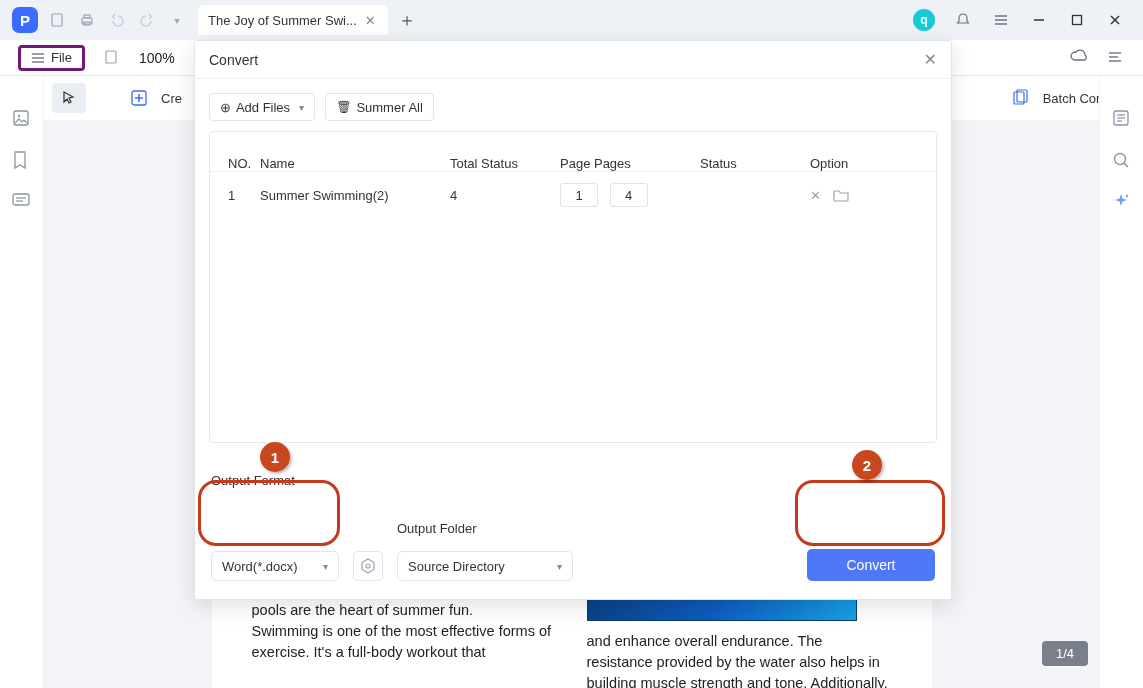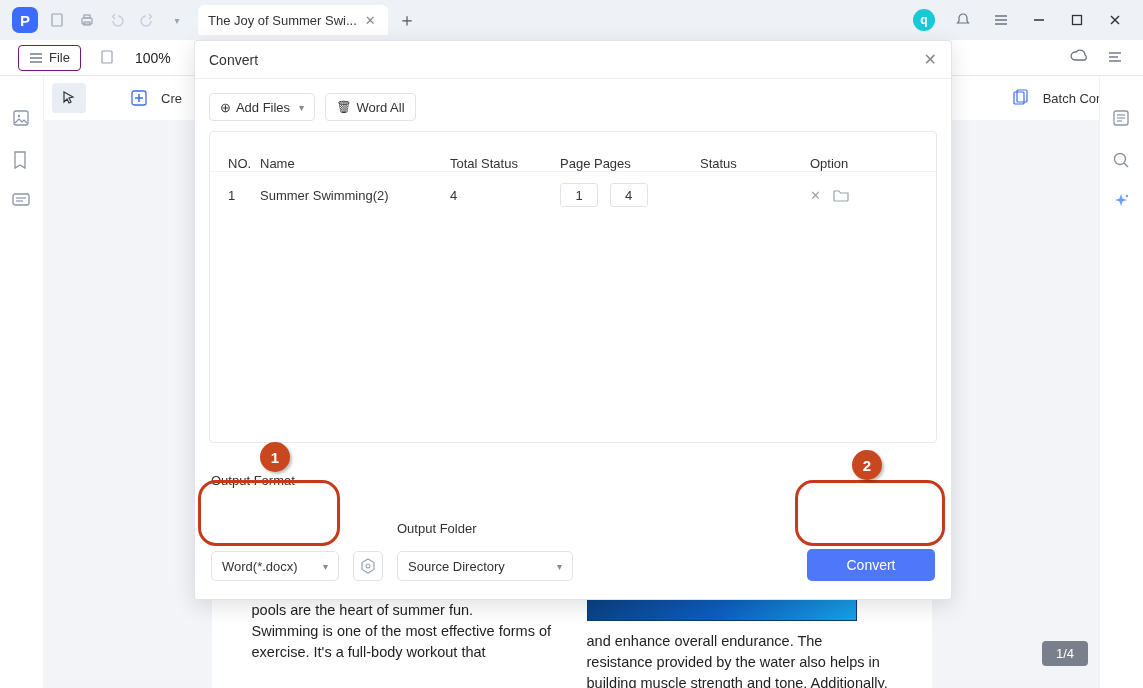--- a/index.html
+++ b/index.html
@@ -13,21 +13,21 @@
 .titlebar .tab { margin-left: 10px; background: #fff; height: 30px; border-radius: 6px 6px 0 0; display:flex; align-items:center; padding: 0 10px; gap:8px; font-size: 13px; color:#333; min-width:190px; }
 .titlebar .tab-close { color:#888; font-size:13px; cursor:pointer; }
 .titlebar .tab-plus { margin-left: 10px; color:#555; font-size: 18px; }
 .titlebar .spacer { flex:1; }
 .titlebar .right-icons { display:flex; align-items:center; gap:18px; padding-right: 18px; }
 .titlebar .right-icons .ri { width:20px; height:20px; display:flex;align-items:center;justify-content:center;color:#555; }
 .avatar-q { width:22px;height:22px;border-radius:50%;background:#18c9d6;color:#fff;display:flex;align-items:center;justify-content:center;font-size:12px;font-weight:bold; }
 
 
 .secbar { height: 36px; border-bottom:1px solid #e4e7ec; display:flex; align-items:center; padding: 0 18px 0 18px; gap:18px; }
-.secbar .file-btn { display:flex;align-items:center;gap:6px;border:1px solid #701a75;height:26px;border-radius:4px;padding:0 10px;font-size:13px;color:#333; }
+.secbar .file-btn { display:flex;align-items:center;gap:6px;border:3px solid #701a75;height:26px;border-radius:4px;padding:0 10px;font-size:13px;color:#333; }
 .secbar .doc-icon { width:18px;height:18px;color:#8f99a8; }
 .secbar .zoom { font-size:14px;color:#222; }
 .secbar .spacer { flex:1; }
 .secbar .cloud { width:20px;height:20px;color:#555; }
 .secbar .settings-lines { width:18px;height:18px;color:#555; }
 
 
 .maintoolbar { height: 44px; display:flex; align-items:center; padding: 0 10px; gap:8px; }
 .mt-btn { display:flex;align-items:center;gap:13px;height:30px;padding:0 8px;color:#333;font-size:13px;border-radius:4px;}
 .mt-btn.active { background:#e9edf4; }
@@ -293,21 +293,21 @@
     <span class="close">✕</span>
   </div>
   <div class="dlg-toolbar">
     <div class="dlg-btn">
       <span>⊕</span>
       <span>Add Files</span>
       <span class="caret">▾</span>
     </div>
     <div class="dlg-btn">
       <span style="font-size:12px;">🗑</span>
-      <span>Word All</span>
+      <span>Summer All</span>
     </div>
   </div>
   <div class="dlg-table-wrap">
     <div class="dlg-thead">
       <div class="c-no">NO.</div>
       <div class="c-name">Name</div>
       <div class="c-pages">Total Status</div>
       <div class="c-range">Page Pages</div>
       <div class="c-status">Status</div>
       <div class="c-option">Option</div>

